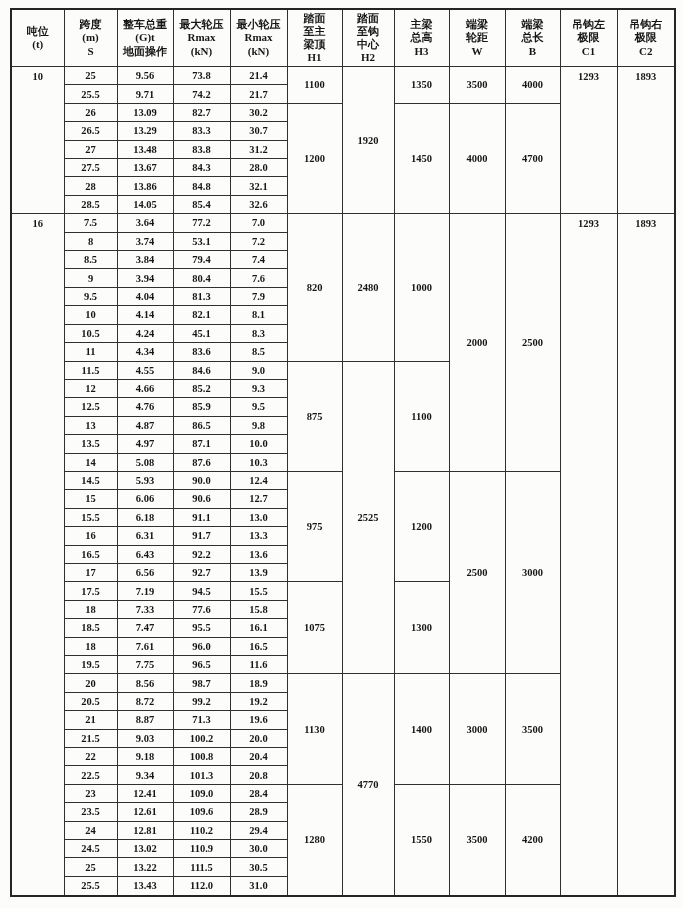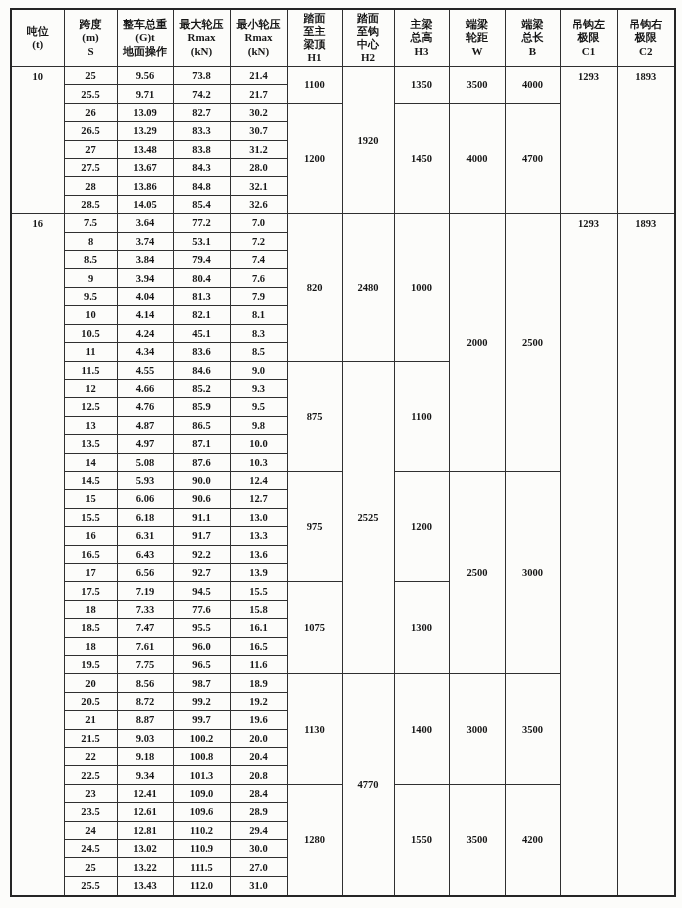--- a/index.html
+++ b/index.html
@@ -350,21 +350,21 @@
         </tr>
         <tr>
           <td>20.5</td>
           <td>8.72</td>
           <td>99.2</td>
           <td>19.2</td>
         </tr>
         <tr>
           <td>21</td>
           <td>8.87</td>
-          <td>99.7</td>
+          <td>71.3</td>
           <td>19.6</td>
         </tr>
         <tr>
           <td>21.5</td>
           <td>9.03</td>
           <td>100.2</td>
           <td>20.0</td>
         </tr>
         <tr>
           <td>22</td>
@@ -403,21 +403,21 @@
         <tr>
           <td>24.5</td>
           <td>13.02</td>
           <td>110.9</td>
           <td>30.0</td>
         </tr>
         <tr>
           <td>25</td>
           <td>13.22</td>
           <td>111.5</td>
-          <td>27.0</td>
+          <td>30.5</td>
         </tr>
         <tr>
           <td>25.5</td>
           <td>13.43</td>
           <td>112.0</td>
           <td>31.0</td>
         </tr>
       </tbody>
   </table>
 </div>

